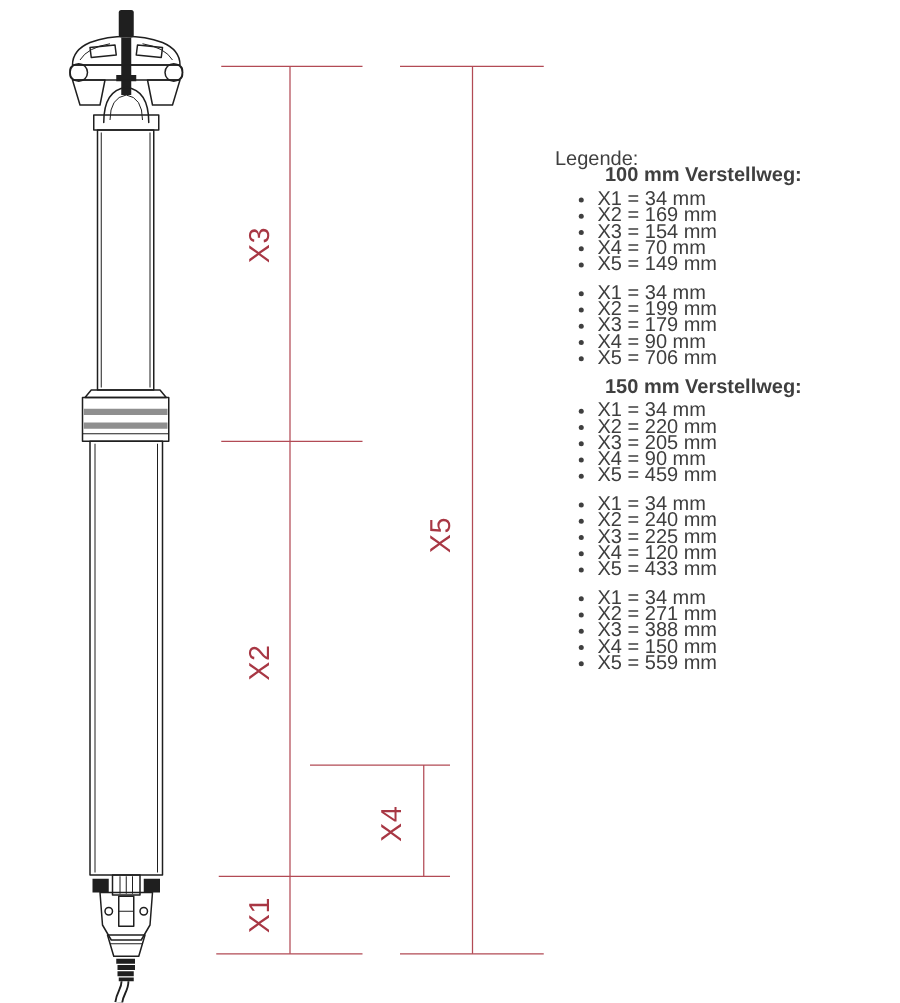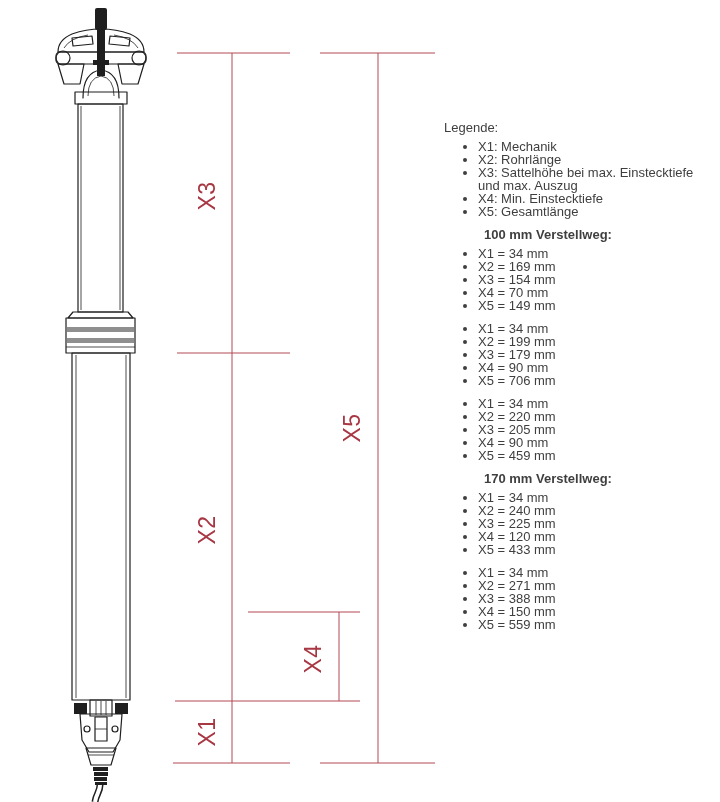--- a/index.html
+++ b/index.html
@@ -16,21 +16,21 @@
   
   .dim-line{stroke:var(--dim);stroke-width:1;fill:none;}
   .dim-label{
     fill:var(--label);
     font-family:"Liberation Sans",sans-serif;
     font-size:23px;letter-spacing:0.5px;
   }
   
   #legend{
     position:absolute;left:444px;top:121px;width:268px;
-    color:var(--text);font-size:13px;line-height:13px;
+    color:var(--text);font-size:16px;line-height:13px;
   }
   #legend p{margin:0;}
   #legend p.section-heading{font-weight:bold;margin-left:40px;}
   #legend ul{margin:6px 0 10px;padding-left:34px;list-style:disc;}
   #legend li{margin:0;padding:0;}
   #legend li::marker{color:var(--text);}
 </style>
 </head>
 <body>
 
@@ -131,54 +131,47 @@
       <text class="dim-label" x="207" y="196" text-anchor="middle" dominant-baseline="central" transform="rotate(-90 207 196)">X3</text>
       <text class="dim-label" x="207" y="530" text-anchor="middle" dominant-baseline="central" transform="rotate(-90 207 530)">X2</text>
       <text class="dim-label" x="207" y="732" text-anchor="middle" dominant-baseline="central" transform="rotate(-90 207 732)">X1</text>
       <text class="dim-label" x="352" y="428" text-anchor="middle" dominant-baseline="central" transform="rotate(-90 352 428)">X5</text>
       <text class="dim-label" x="313" y="659" text-anchor="middle" dominant-baseline="central" transform="rotate(-90 313 659)">X4</text>
     </g>
   </svg>
 
   <div id="legend">
     <p>Legende:</p>
-    <ul>
-      <li>X1: Mechanik</li>
-      <li>X2: Rohrlänge</li>
-      <li>X3: Sattelhöhe bei max. Einstecktiefe und max. Auszug</li>
-      <li>X4: Min. Einstecktiefe</li>
-      <li>X5: Gesamtlänge</li>
-    </ul>
 
     <p class="section-heading">100 mm Verstellweg:</p>
     <ul>
       <li>X1 = 34 mm</li>
       <li>X2 = 169 mm</li>
       <li>X3 = 154 mm</li>
       <li>X4 = 70 mm</li>
       <li>X5 = 149 mm</li>
     </ul>
 
     <ul>
       <li>X1 = 34 mm</li>
       <li>X2 = 199 mm</li>
       <li>X3 = 179 mm</li>
       <li>X4 = 90 mm</li>
       <li>X5 = 706 mm</li>
     </ul>
 
+    <p class="section-heading">150 mm Verstellweg:</p>
     <ul>
       <li>X1 = 34 mm</li>
       <li>X2 = 220 mm</li>
       <li>X3 = 205 mm</li>
       <li>X4 = 90 mm</li>
       <li>X5 = 459 mm</li>
     </ul>
 
-    <p class="section-heading">170 mm Verstellweg:</p>
     <ul>
       <li>X1 = 34 mm</li>
       <li>X2 = 240 mm</li>
       <li>X3 = 225 mm</li>
       <li>X4 = 120 mm</li>
       <li>X5 = 433 mm</li>
     </ul>
 
     <ul>
       <li>X1 = 34 mm</li>

